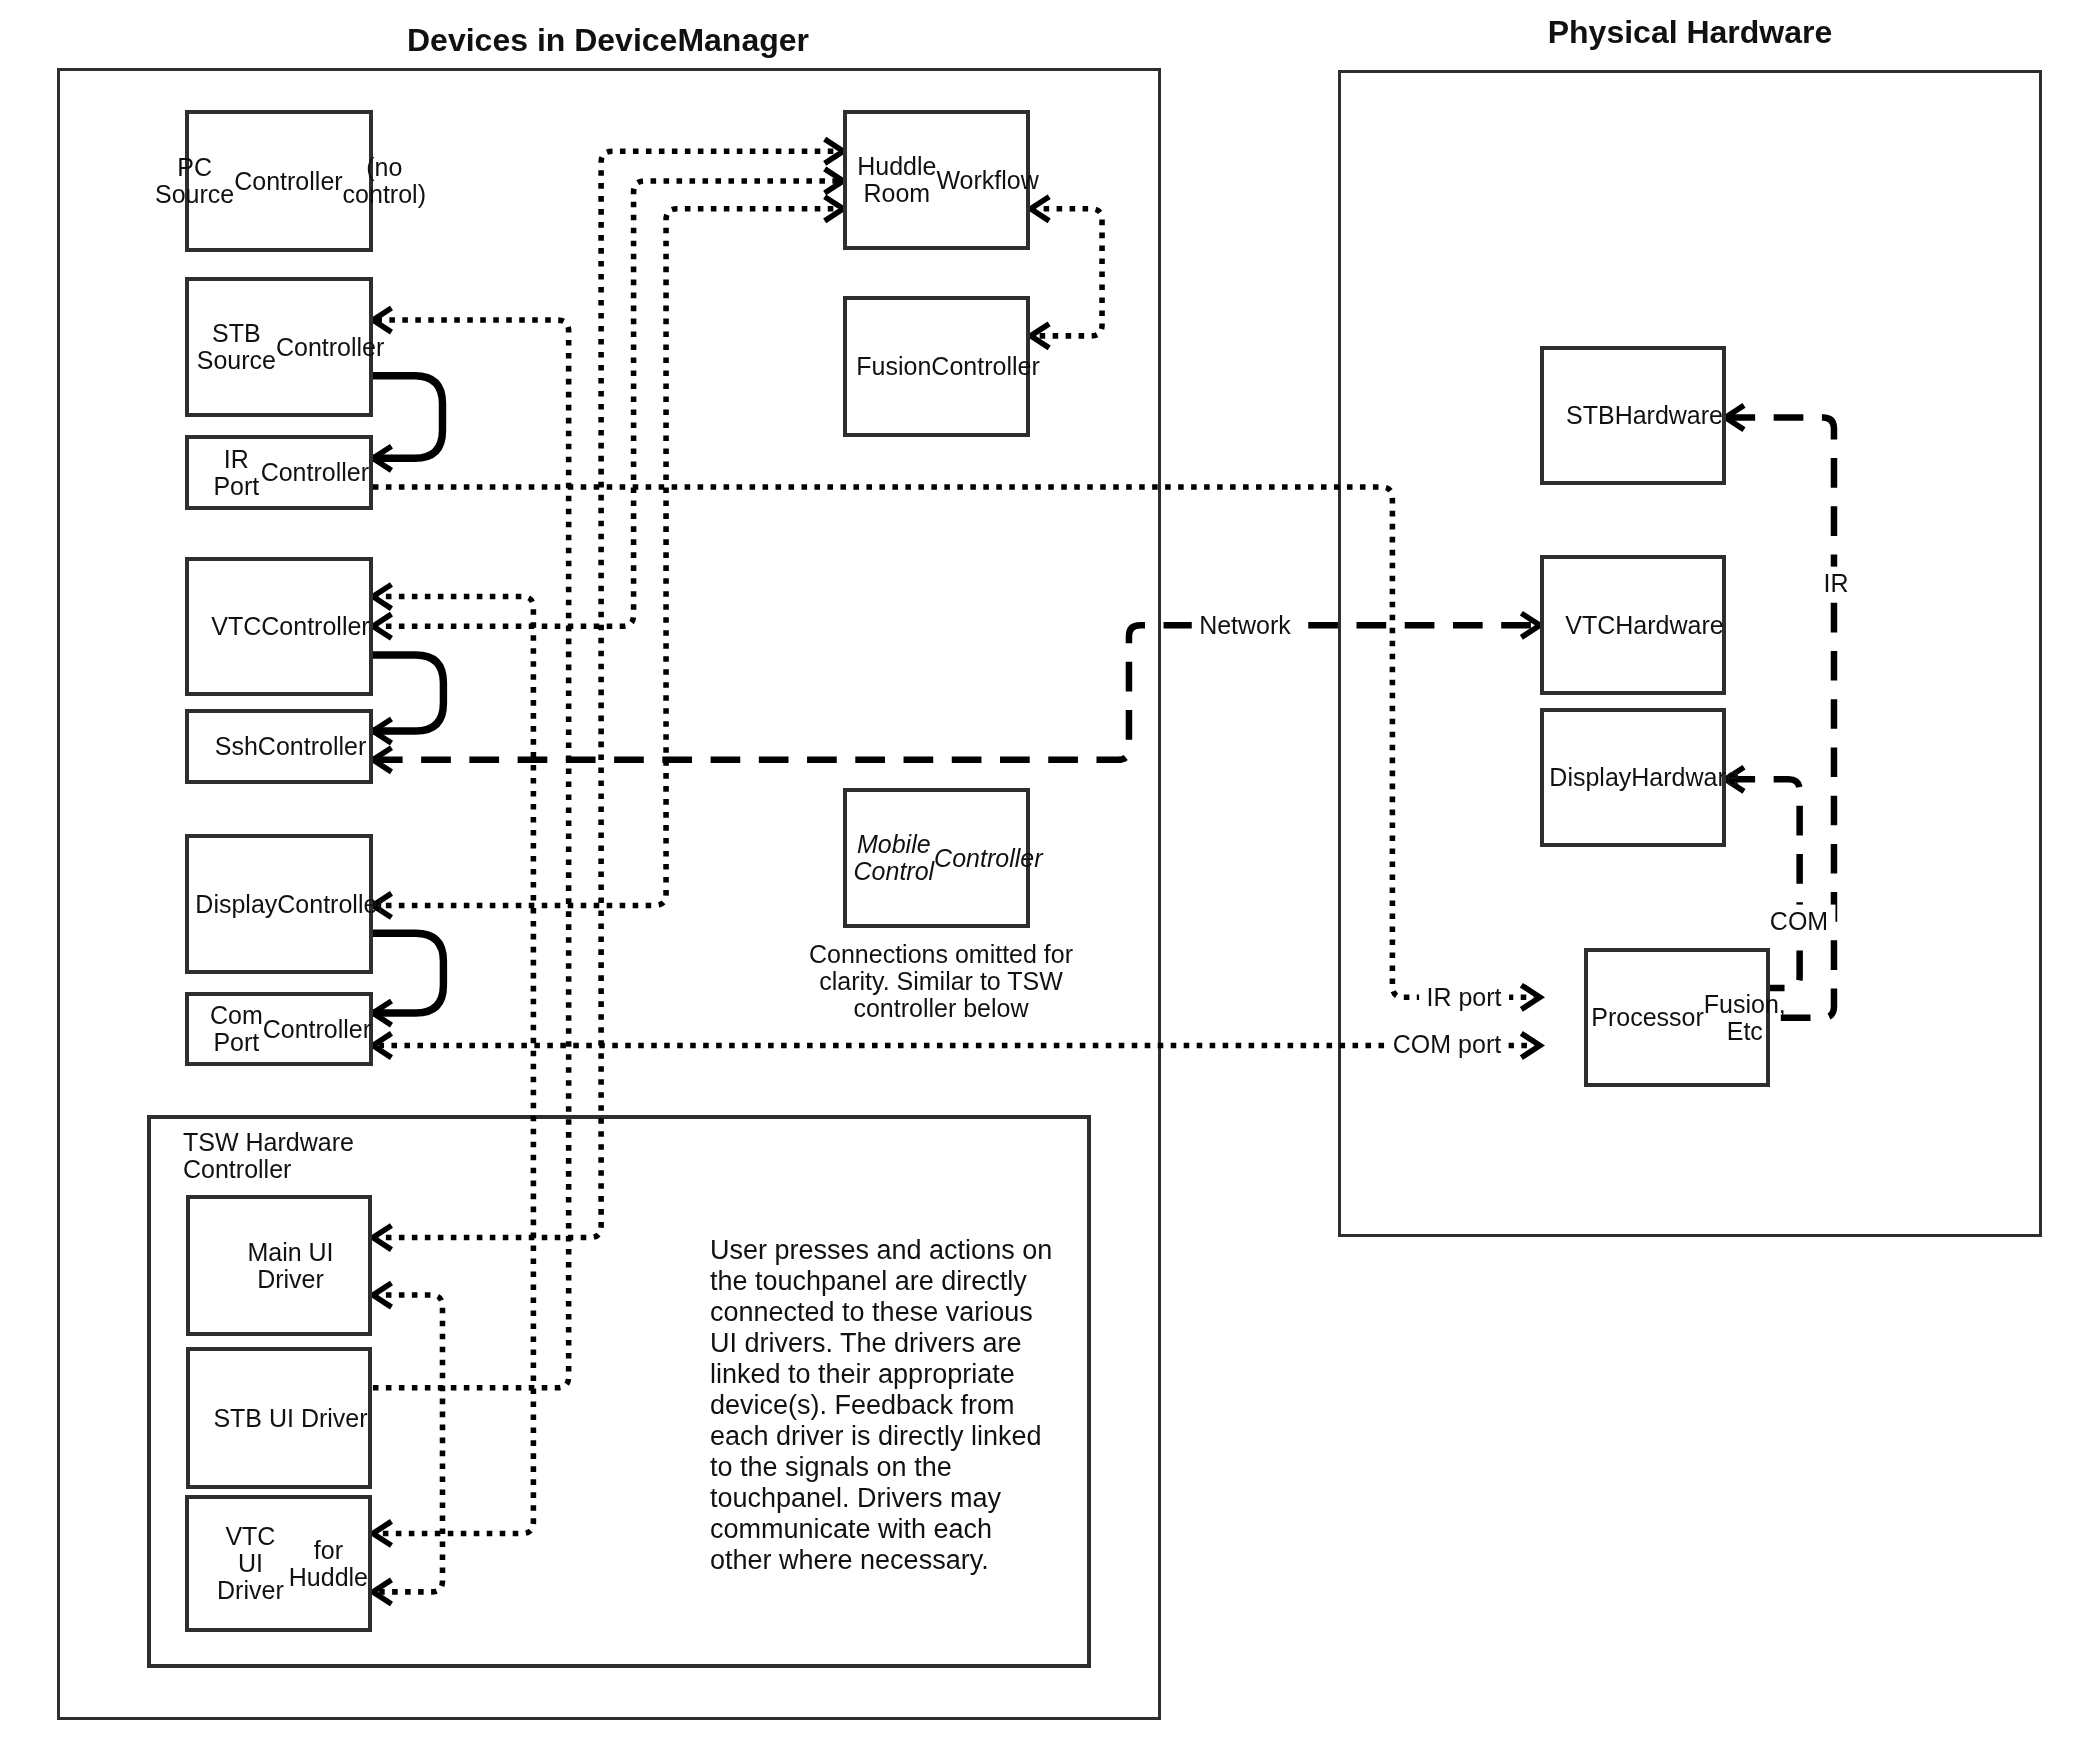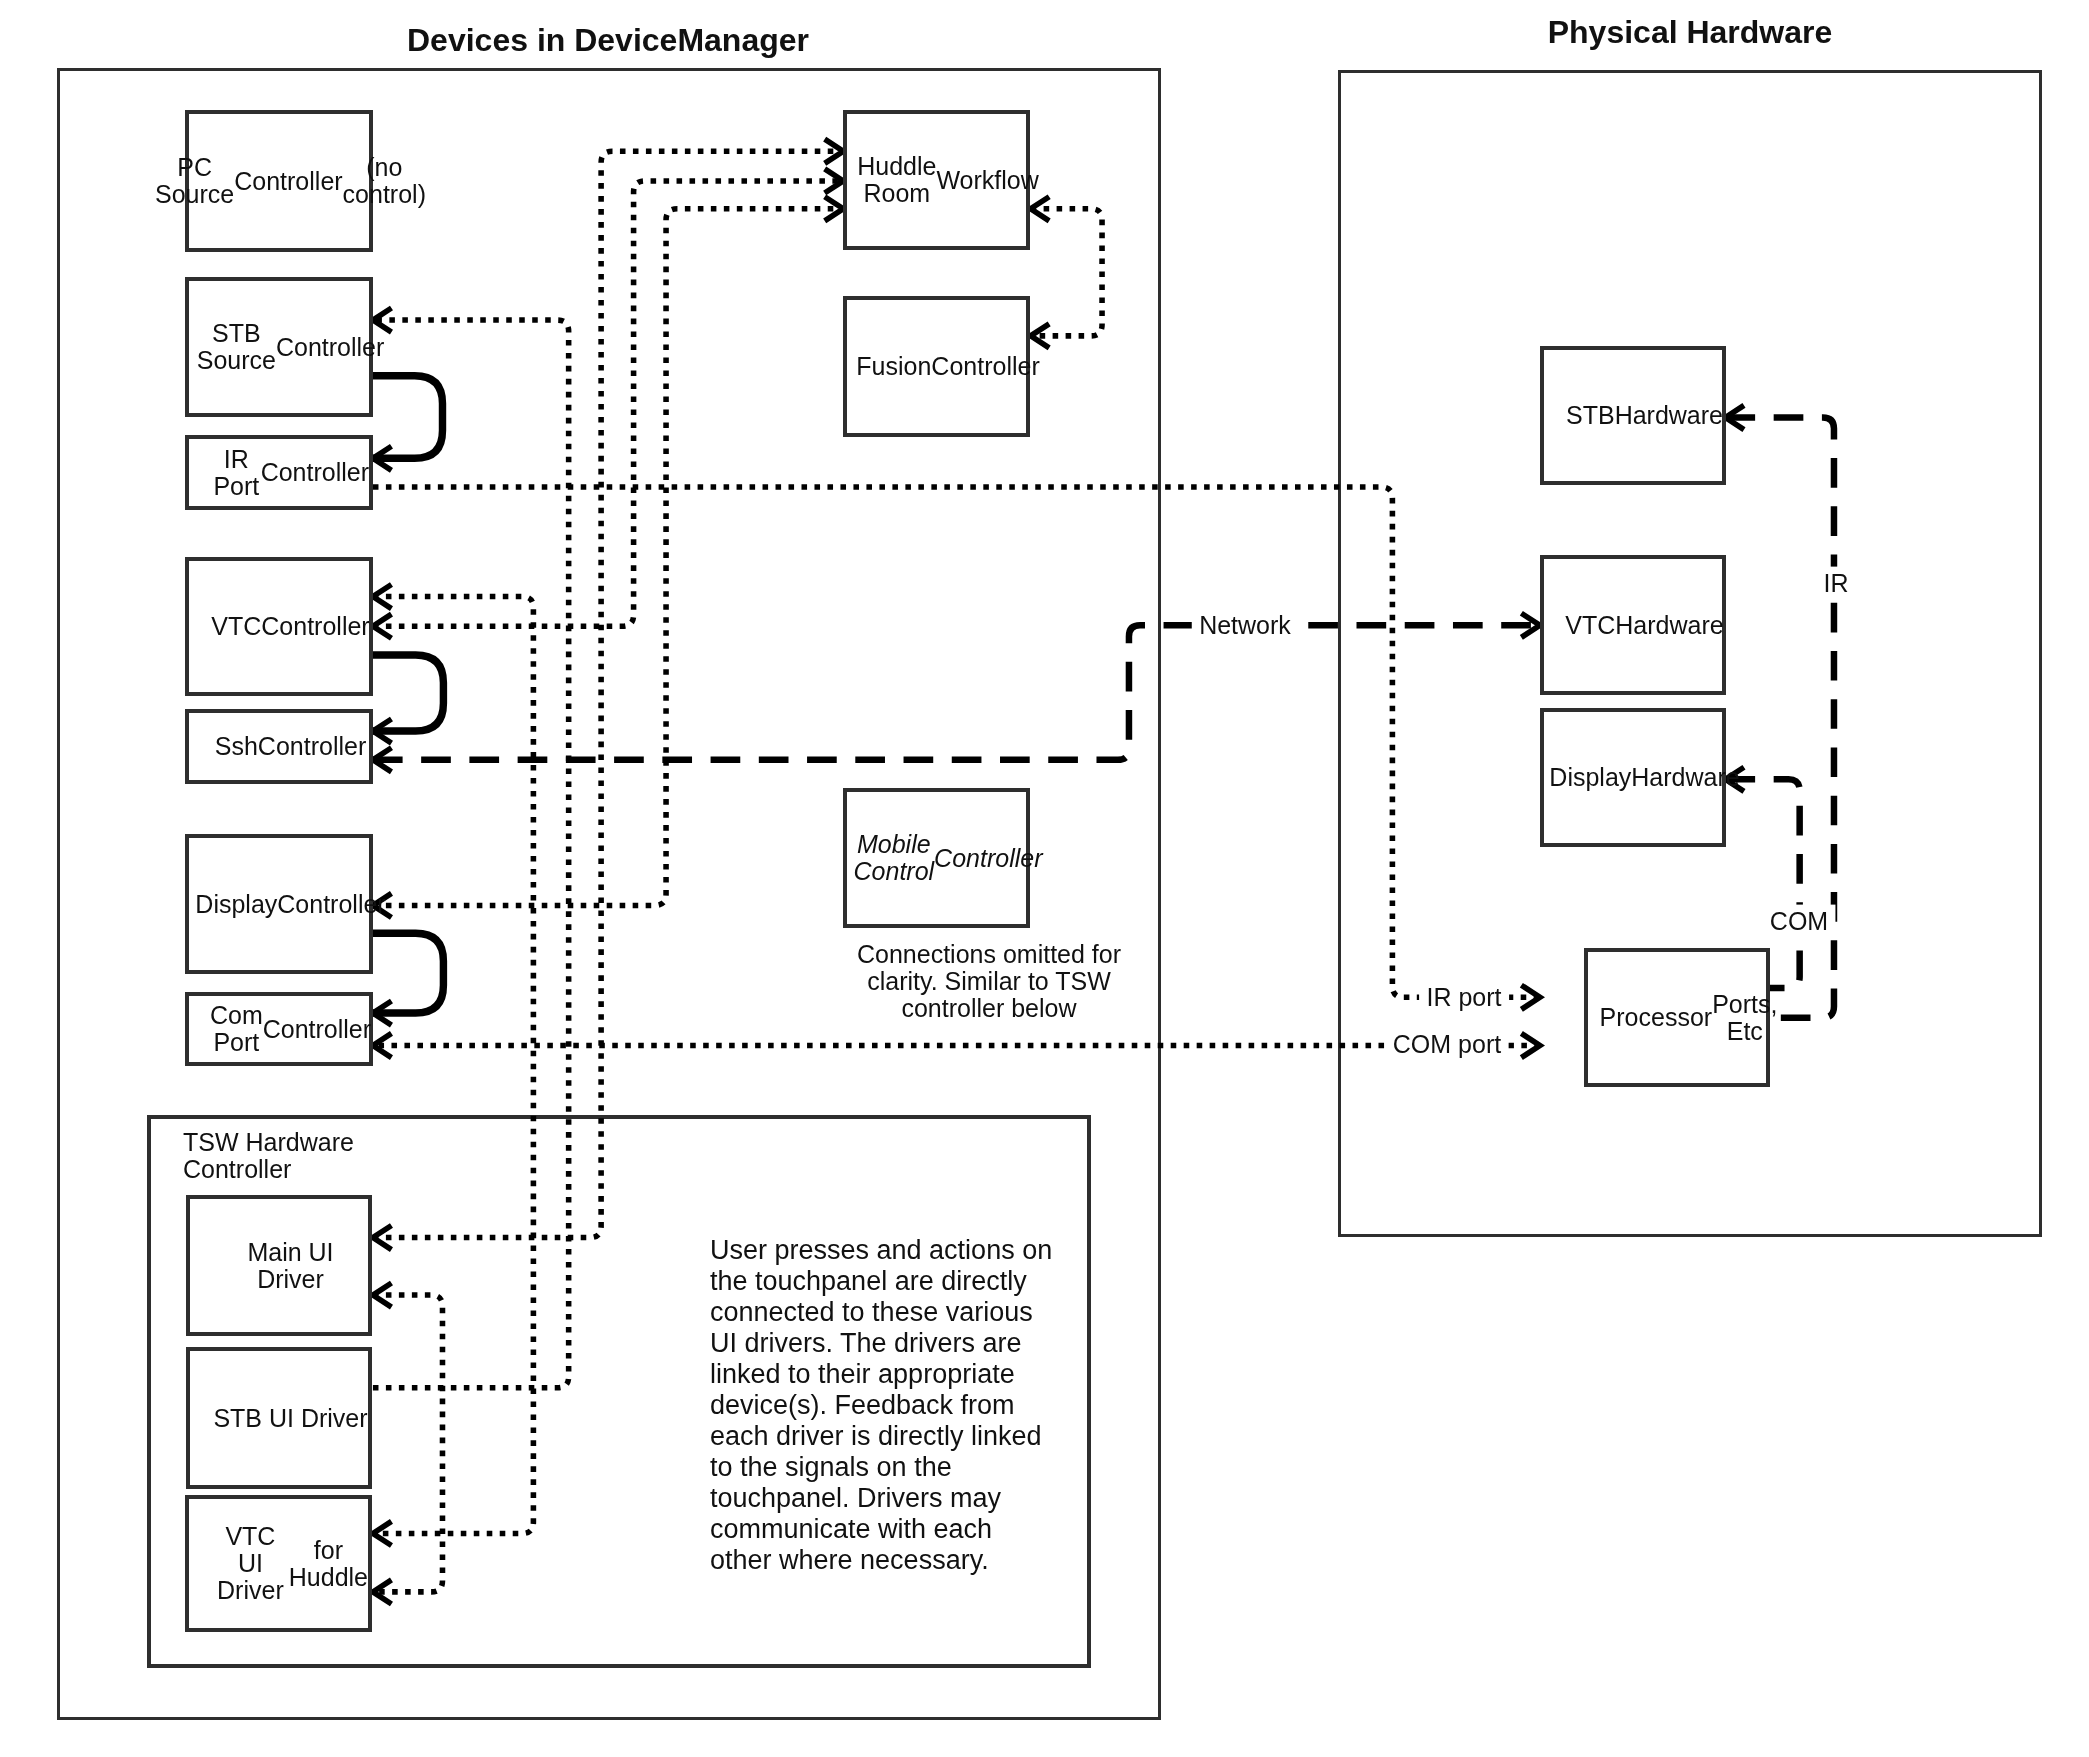--- a/index.html
+++ b/index.html
@@ -12,21 +12,21 @@
   .box{position:absolute;background:#fff;border:4.6px solid #2e2e2e;box-sizing:border-box;
        display:flex;flex-direction:row;align-items:center;justify-content:center;
        text-align:center;font-size:25px;line-height:27px;z-index:3;padding-left:23px;}
   .box div{pointer-events:none;}
   svg.wires{position:absolute;left:0;top:0;z-index:2;}
   .line-label{position:absolute;background:#fff;padding:1.9px 7.4px;font-size:25px;z-index:3;
               transform:translate(-50%,-50%);white-space:nowrap;}
   .tsw-label{position:absolute;font-size:25px;line-height:27px;white-space:pre-line;z-index:3;}
   .note{position:absolute;font-size:27px;line-height:31px;white-space:pre-line;z-index:3;}
   .caption{position:absolute;font-size:25px;line-height:27px;text-align:center;
-           white-space:pre-line;transform:translateX(-50%);z-index:3;margin-left:48px;}
+           white-space:pre-line;transform:translateX(-50%);z-index:3;}
 </style>
 </head>
 <body>
 
 <div id="canvas">
 
   <div class="title" style="left:608px;top:22px;">Devices in DeviceManager</div>
   <div class="title" style="left:1690px;top:14px;">Physical Hardware</div>
 
   <div class="frame" style="left:57px;top:68px;width:1104px;height:1652px;"></div>
@@ -136,21 +136,21 @@
   <div class="box" style="left:1540px;top:555px;width:186px;height:140px;">
     <div>VTC</div>
     <div>Hardware</div>
   </div>
   <div class="box" style="left:1540px;top:708px;width:186px;height:139px;">
     <div>Display</div>
     <div>Hardware</div>
   </div>
   <div class="box" style="left:1540px;top:948px;width:186px;height:139px;margin-left:44px;">
     <div>Processor</div>
-    <div>Ports, Etc</div>
+    <div>Fusion, Etc</div>
   </div>
 
   <div class="line-label" style="left:1245px;top:625px;">Network</div>
   <div class="line-label" style="left:1836px;top:583px;">IR</div>
   <div class="line-label" style="left:1799px;top:921px;">COM</div>
   <div class="line-label" style="left:1464px;top:997px;">IR port</div>
   <div class="line-label" style="left:1447px;top:1044px;">COM port</div>
 
 </div>
 

